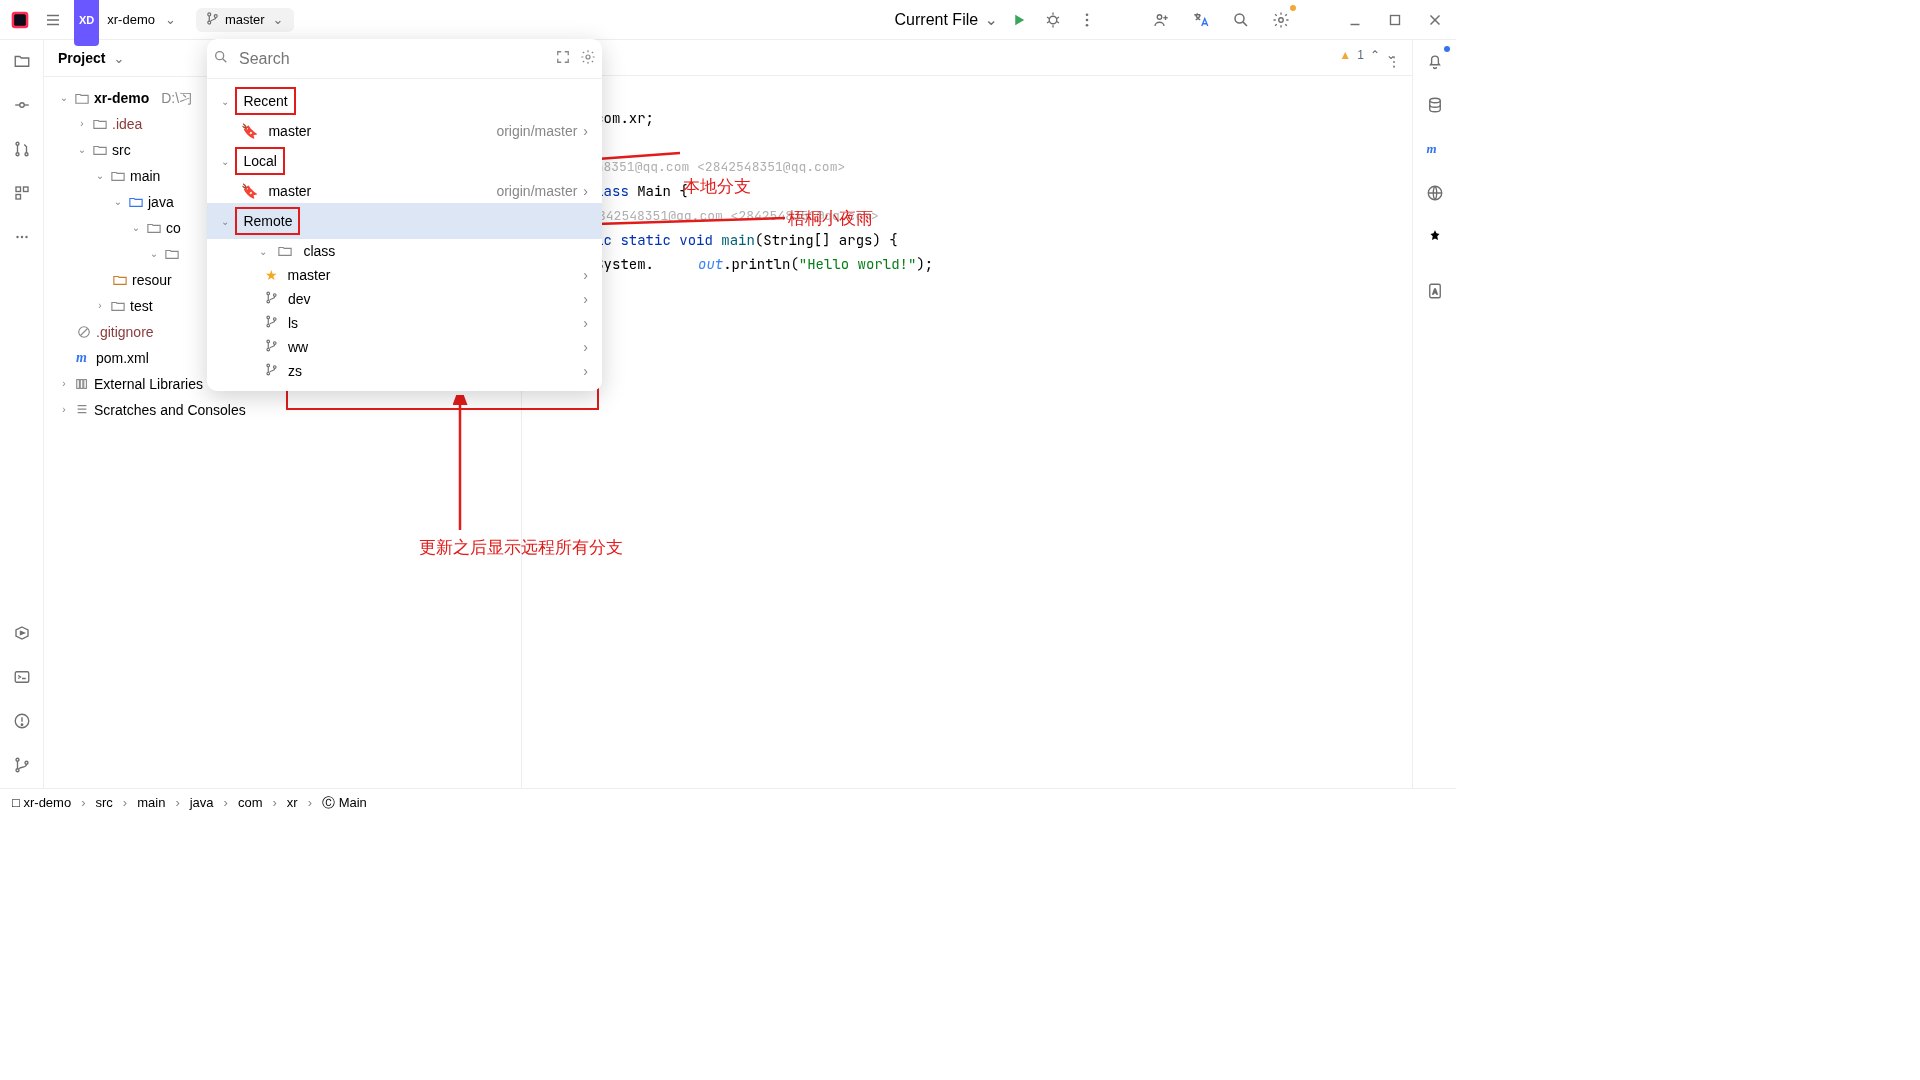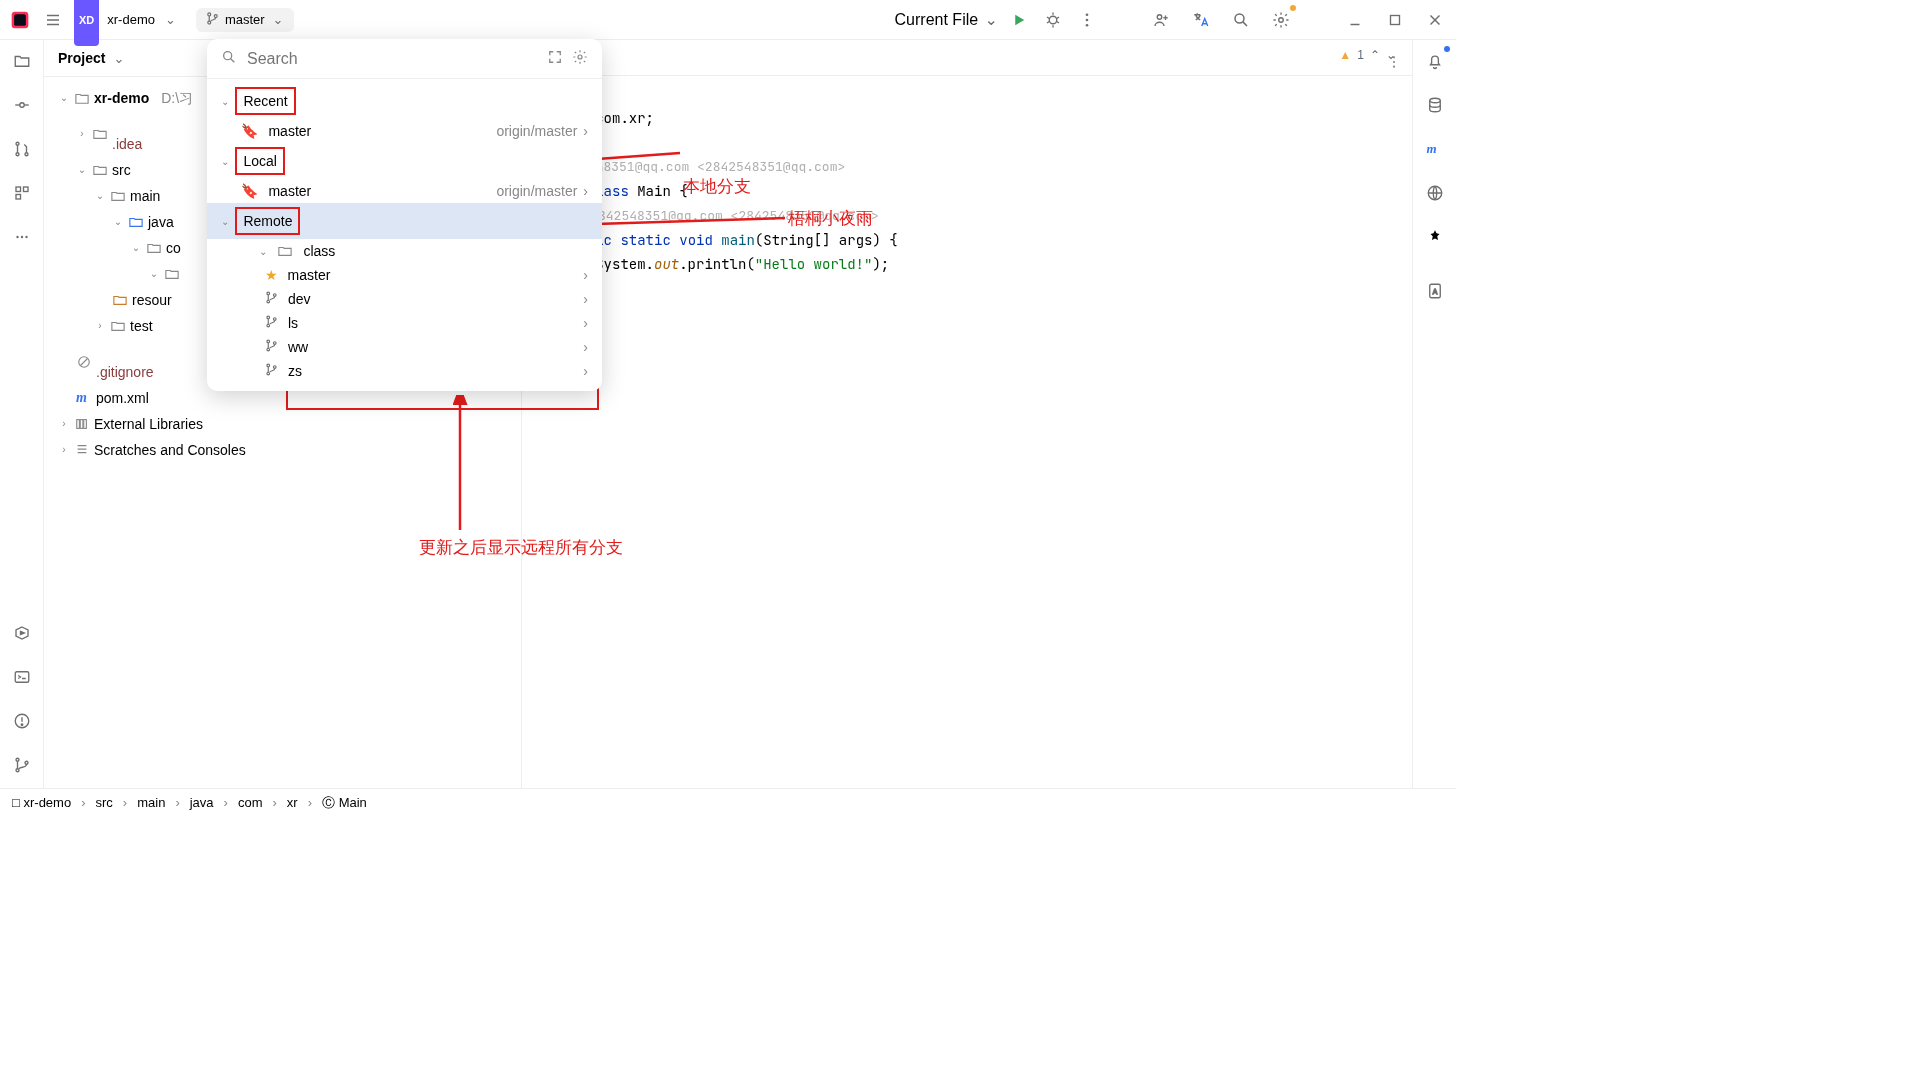--- a/index.html
+++ b/index.html
@@ -22,53 +22,53 @@
 
   .main { display: flex; height: calc(100% - 40px - 28px); }
   .gutter-left { width: 44px; border-right: 1px solid #eee; display: flex; flex-direction: column; align-items: center; padding-top: 8px; gap: 18px; position:relative;}
   .gutter-left .bottom-icons { position:absolute; bottom:10px; display:flex; flex-direction:column; gap:18px; align-items:center;}
   .proj-panel { width: 478px; border-right: 1px solid #eee; display: flex; flex-direction: column; }
   .proj-header { padding: 10px 14px; display: flex; align-items: center; gap: 6px; border-bottom: 1px solid #eee;}
   .proj-header .title { font-weight: 600; font-size: 14px; }
   .tree { padding: 8px 0 8px 4px; font-size: 14px; color: #000; line-height: 26px; }
   .tree .row { display: flex; align-items: center; gap: 4px; white-space: nowrap; }
   .tree .chev { width: 12px; text-align: center; color: #888; font-size: 10px;}
-  .tree .maroon { color: #8a3b3b; margin-top: 20px; }
+  .tree .maroon { color: #8a3b3b; }
   .tree .path { color: #888; }
   .ind1 { padding-left: 10px; } .ind2 { padding-left: 28px; } .ind3 { padding-left: 46px; } .ind4 { padding-left: 64px; } .ind5 { padding-left: 82px; } .ind6 { padding-left: 100px; }
   .icon-mini { width:16px; height:16px; display:inline-flex; align-items:center; justify-content:center; }
   .icon-mini svg{width:14px;height:14px;}
   .m-badge { color:#3574f0; font-style:italic; font-weight:700; font-family:serif; width:16px; display:inline-block;}
 
   .editor { flex: 1; display: flex; flex-direction: column; position: relative; }
   .tabs { height: 36px; display: flex; align-items: flex-end; padding-left: 8px; gap: 4px; border-bottom: 1px solid #eee;}
   .tab { padding: 6px 6px; display:flex; align-items:center; gap:6px; border-bottom: 3px solid #3574f0; font-size:14px;}
   .tab .close { color:#888; }
   .tab-actions { margin-left:auto; padding-right:10px; color:#888;}
   .code-area { display: flex; flex: 1; font-family: "JetBrains Mono","Consolas",monospace; font-size: 14px; line-height: 24px; }
   .code-text { padding: 6px 0 0 6px; white-space: pre; position:relative;}
-  .kw { color: #0033b3; } .str { color: #067d17; } .cls { color:#000; } .fn { color:#00627a;} .stat{color:#a16207;font-style:italic;}
+  .kw { color: #0033b3; } .str { color: #067d17; } .cls { color:#000; } .fn { color:#00627a;} .stat{color:#3b82f6;font-style:italic;margin-left:44px;}
   .warn-badge { position: absolute; top: 8px; right: 16px; display:flex; align-items:center; gap:6px; color:#5f6b7a; font-size:12px;}
   .warn-badge .tri { color:#f2a73b; }
   .author-line { color:#b0b0b0; font-size:13px; padding-left: 0px;}
   .author-ic { color:#b0b0b0; margin-right:4px;}
 
   .gutter-right { width: 44px; border-left: 1px solid #eee; display: flex; flex-direction: column; align-items: center; padding-top: 8px; gap: 18px; }
   .gutter-right .bell { position:relative;}
   .gutter-right .bell .dot { position:absolute; top:-2px; right:-2px; width:6px;height:6px;background:#3574f0;border-radius:50%;}
 
   .statusbar { height: 28px; border-top: 1px solid #eee; display: flex; align-items: center; padding: 0 12px; font-size: 13px; color: #000; gap: 8px;}
   .crumb-sep { color:#888; margin: 0 2px;}
   .status-right { margin-left:auto; display:flex; align-items:center; gap:18px; color:#5f6b7a;}
   .status-right .y { color:#d63384; font-weight:700; font-style:italic;}
   .watermark { color:#c8c8c8; letter-spacing:1px;}
 
   
   .popup { position: absolute; left: 207px; top: 39px; width: 395px; background: #fff; border-radius: 10px; box-shadow: 0 6px 24px rgba(0,0,0,0.18); overflow: hidden; z-index: 50; font-size: 14px;}
-  .popup-search { display:flex; align-items:center; padding: 10px 14px; gap:10px; border-bottom:1px solid #eee;}
+  .popup-search { display:flex; align-items:center; padding: 10px 6px; gap:10px; border-bottom:1px solid #eee;}
   .popup-search input { border:none; outline:none; flex:1; font-size:16px; color:#888;}
   .popup-body { padding: 4px 0 8px 0;}
   .p-header { display:flex; align-items:center; gap:6px; padding: 4px 14px; }
   .p-row { display:flex; align-items:center; gap:10px; padding: 4px 14px 4px 34px; }
   .p-row .right { margin-left:auto; color:#888; display:flex; align-items:center; gap:6px;}
   .p-sub { padding-left: 52px !important;}
   .p-sub2 { padding-left: 58px !important;}
   .selected { background:#dce6f5;}
   .redbox { border: 2px solid #e21b1b; padding: 4px 6px; display:inline-block;}
   .redbox-area { position:absolute; border:2px solid #e21b1b; pointer-events:none;}

